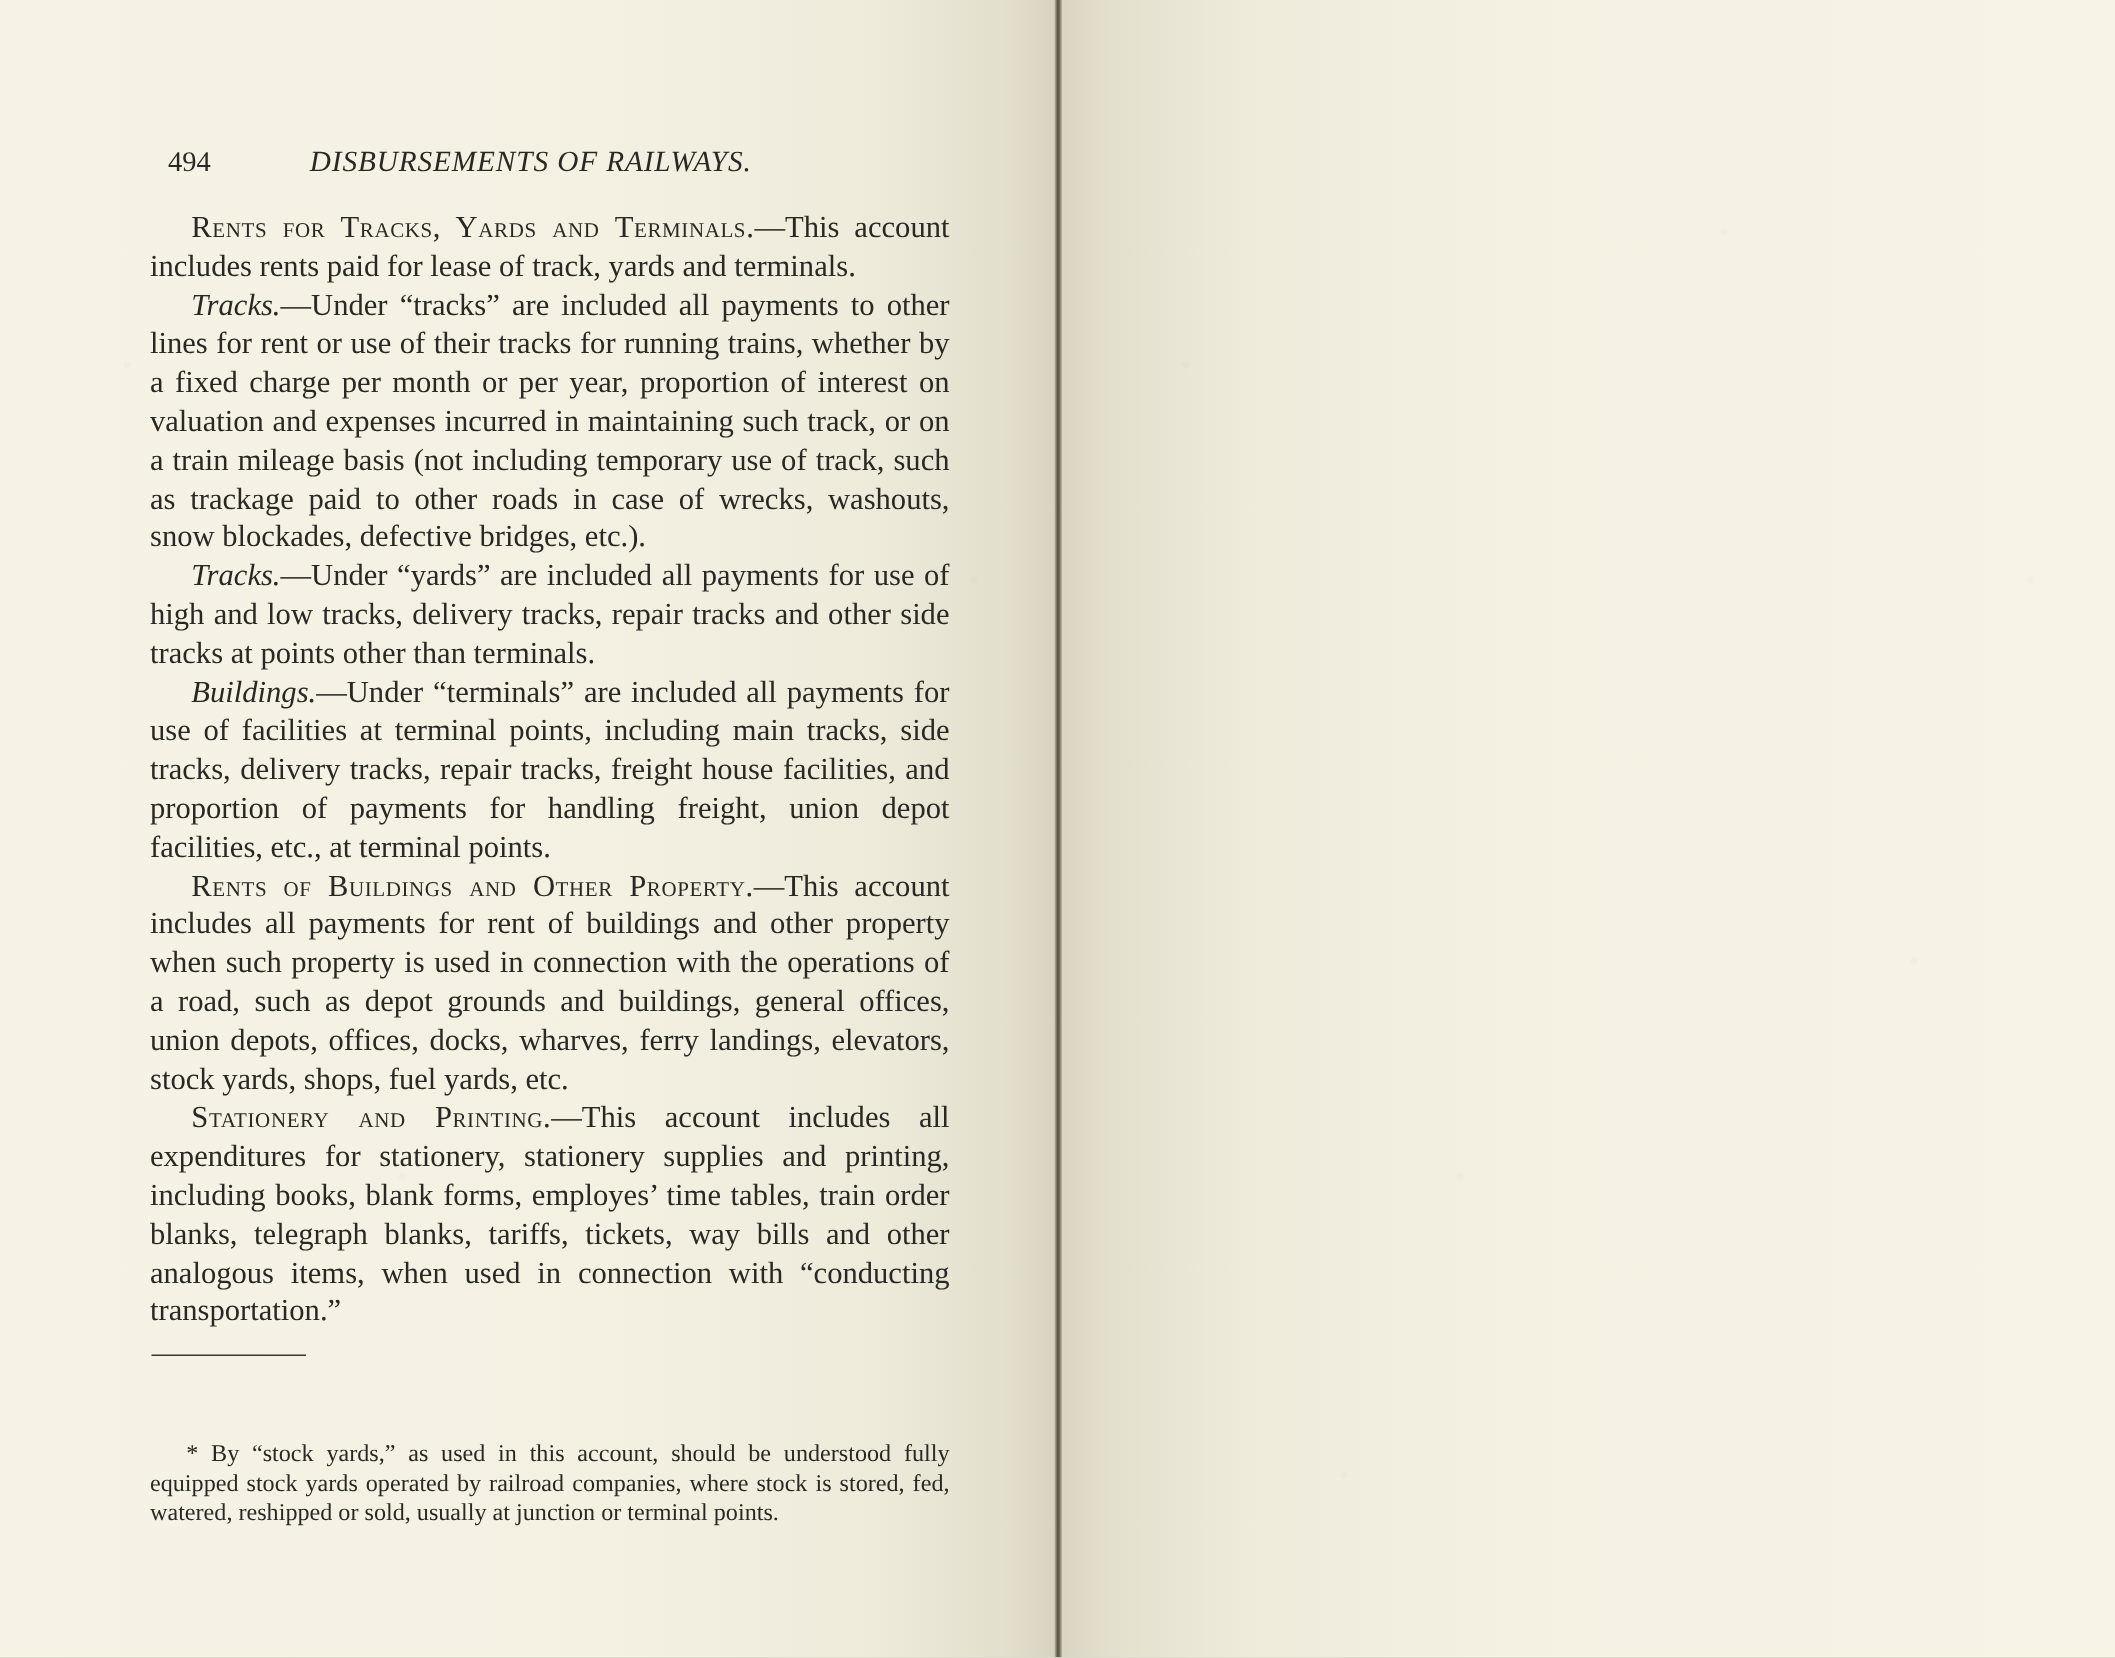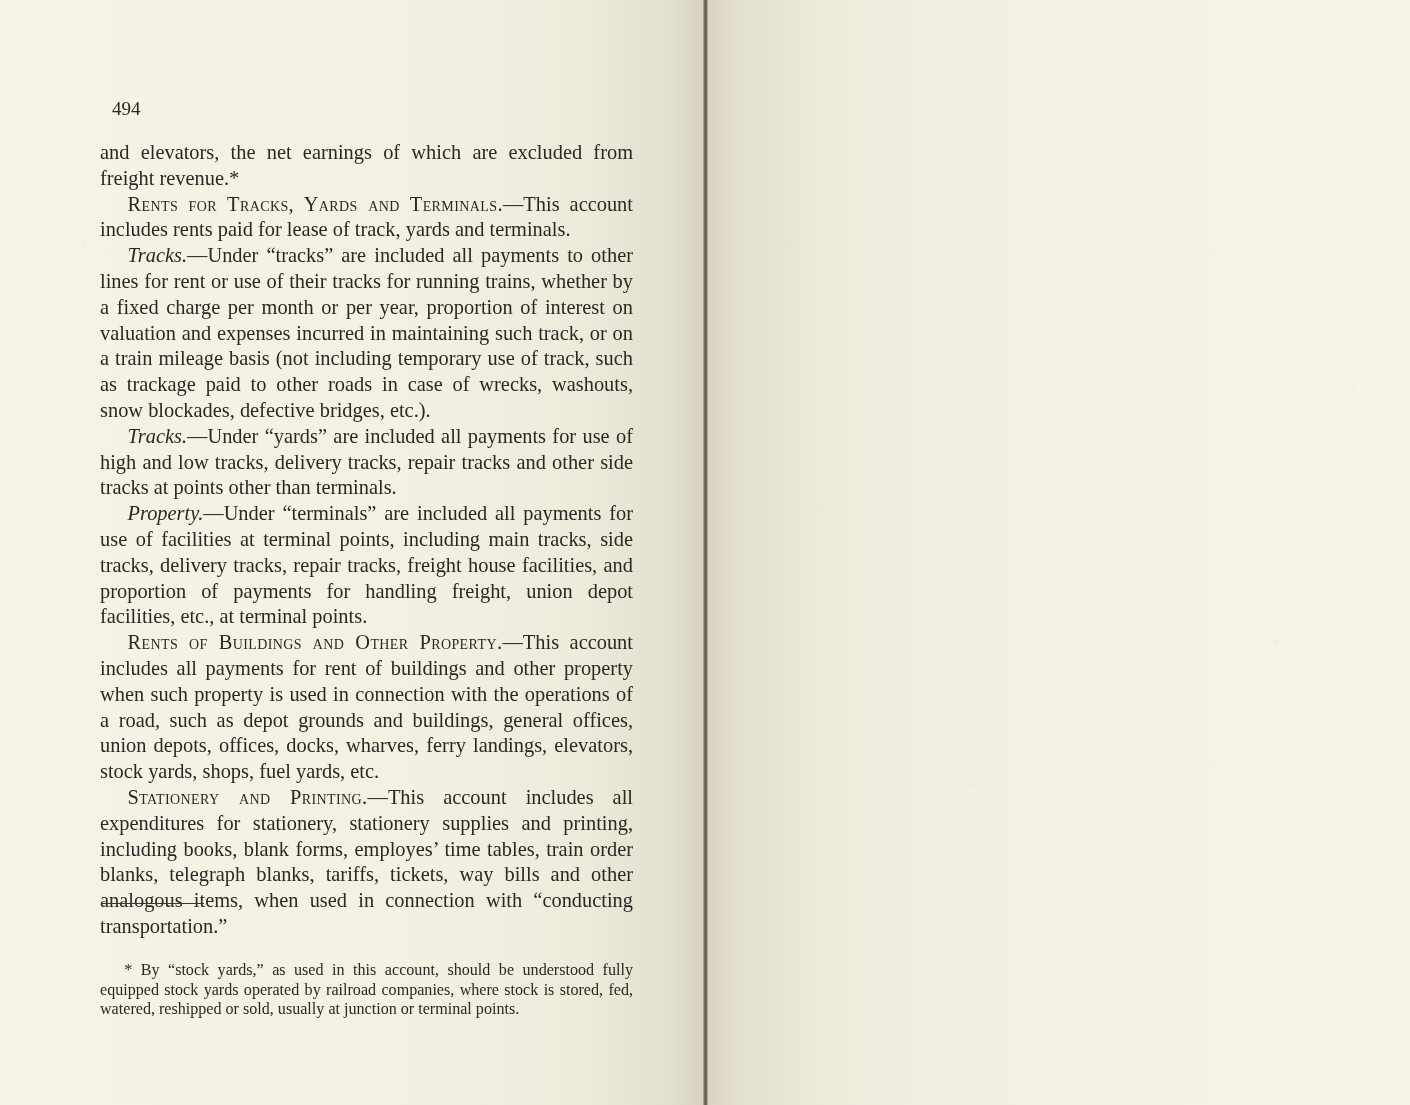--- a/index.html
+++ b/index.html
@@ -149,33 +149,33 @@
   </div>
   <div class="leaf leaf-right">
     <div class="grain"></div>
   </div>
   <div class="gutter"></div>
 
   <div class="page-col page-left">
 
     <div class="running-head rh-left">
       <span class="folio">494</span>
+      <span class="rh-title">DISBURSEMENTS OF RAILWAYS.</span>
     </div>
 
     <div class="body body-left">
 
-      <p class="noindent">and elevators, the net earnings of which are excluded from freight revenue.*</p>
 
       <p><span class="sc">Rents for Tracks, Yards and Terminals.</span><span>—This account includes rents paid for lease of track, yards and terminals.</span></p>
 
       <p><span class="it">Tracks.</span><span>—Under “tracks” are included all payments to other lines for rent or use of their tracks for running trains, whether by a fixed charge per month or per year, proportion of interest on valuation and expenses incurred in maintaining such track, or on a train mileage basis (not including temporary use of track, such as trackage paid to other roads in case of wrecks, washouts, snow blockades, defective bridges, etc.).</span></p>
 
       <p><span class="it">Tracks.</span><span>—Under “yards” are included all payments for use of high and low tracks, delivery tracks, repair tracks and other side tracks at points other than terminals.</span></p>
 
-      <p><span class="it">Property.</span><span>—Under “terminals” are included all payments for use of facilities at terminal points, including main tracks, side tracks, delivery tracks, repair tracks, freight house facilities, and proportion of payments for handling freight, union depot facilities, etc., at terminal points.</span></p>
+      <p><span class="it">Buildings.</span><span>—Under “terminals” are included all payments for use of facilities at terminal points, including main tracks, side tracks, delivery tracks, repair tracks, freight house facilities, and proportion of payments for handling freight, union depot facilities, etc., at terminal points.</span></p>
 
       <p><span class="sc">Rents of Buildings and Other Property.</span><span>—This account includes all payments for rent of buildings and other property when such property is used in connection with the operations of a road, such as depot grounds and buildings, general offices, union depots, offices, docks, wharves, ferry landings, elevators, stock yards, shops, fuel yards, etc.</span></p>
 
       <p><span class="sc">Stationery and Printing.</span><span>—This account includes all expenditures for stationery, stationery supplies and printing, including books, blank forms, employes’ time tables, train order blanks, telegraph blanks, tariffs, tickets, way bills and other analogous items, when used in connection with “conducting transportation.”</span></p>
 
     </div>
 
     <div class="footrule"></div>
     <div class="footnote">
       <p>* By “stock yards,” as used in this account, should be understood fully equipped stock yards operated by railroad companies, where stock is stored, fed, watered, reshipped or sold, usually at junction or terminal points.</p>

